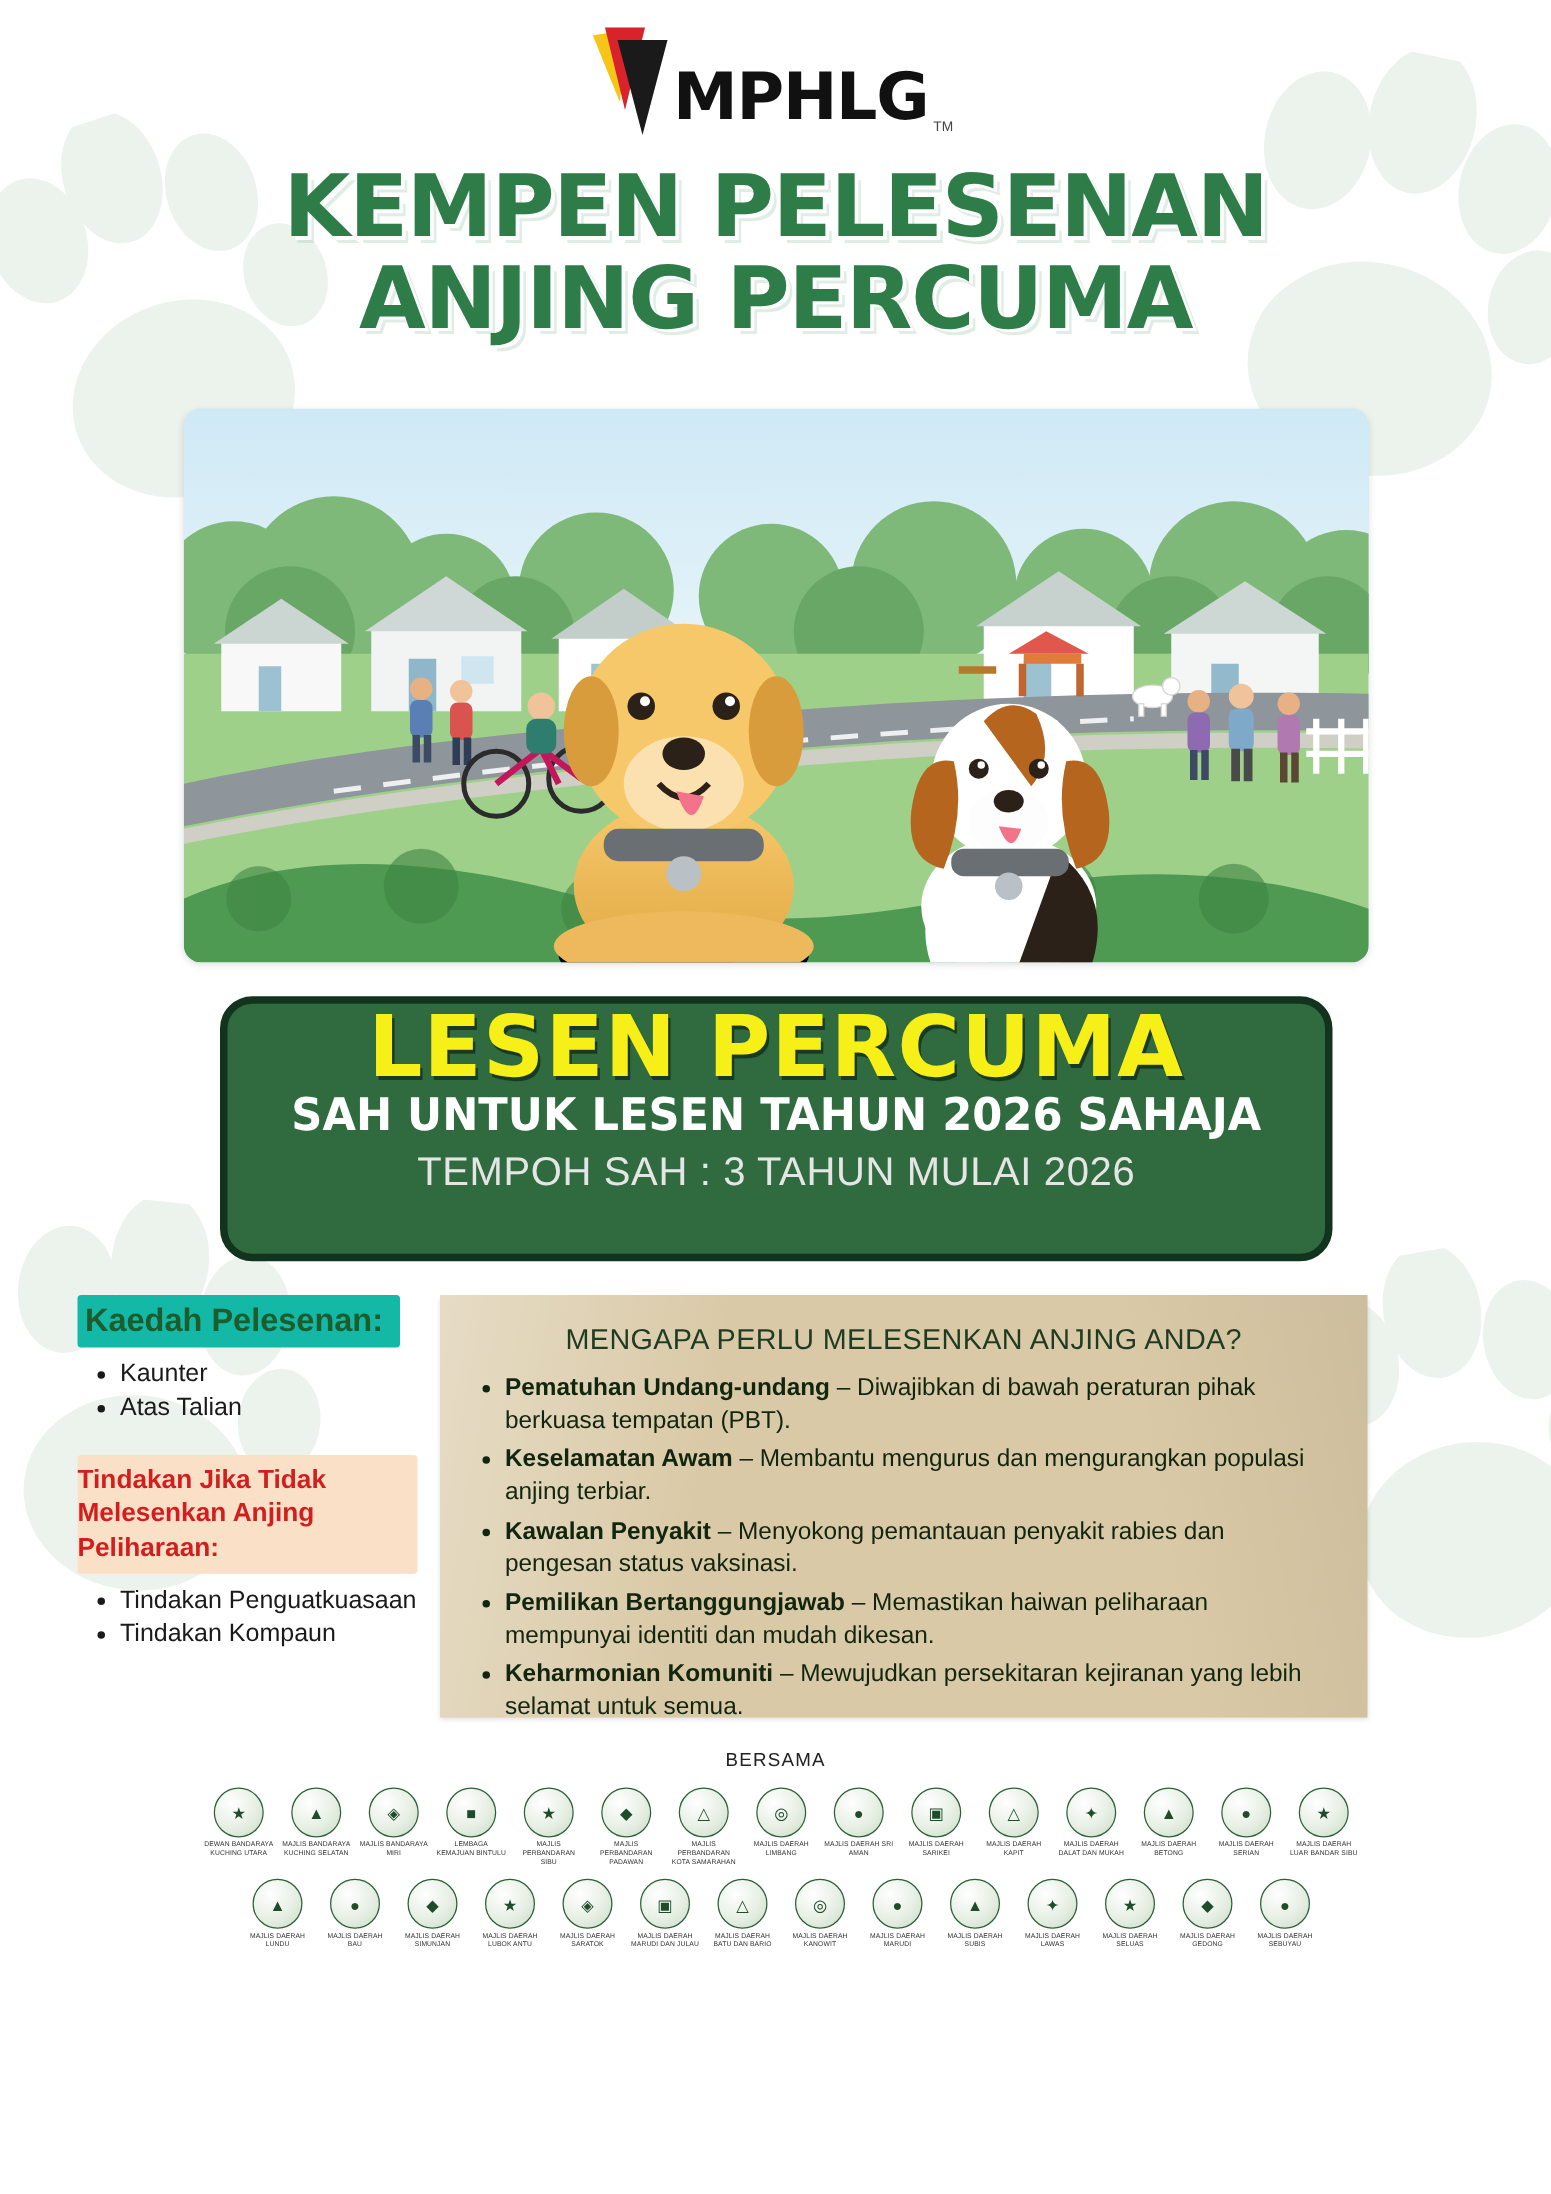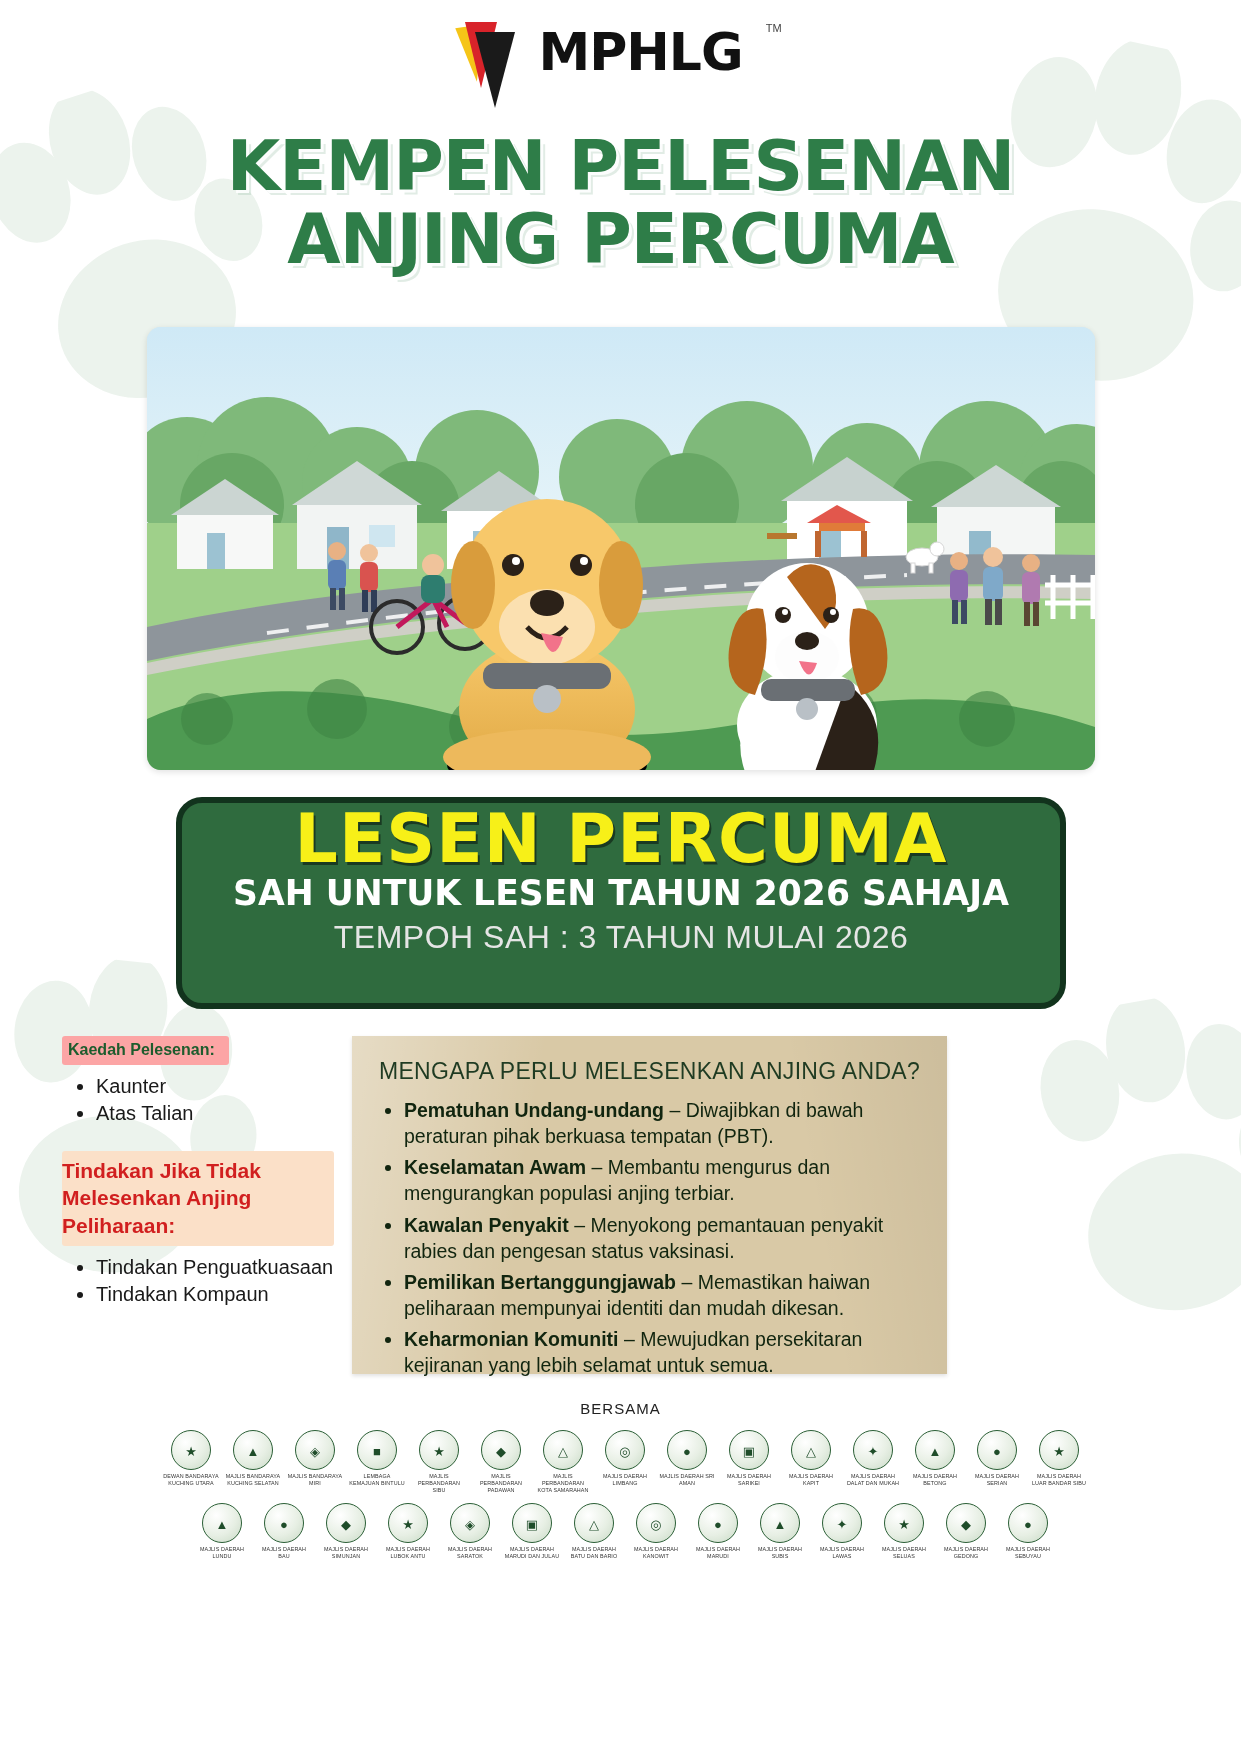--- a/index.html
+++ b/index.html
@@ -24,21 +24,21 @@
   .paw svg { display: block; }
 
   .page { position: relative; z-index: 2; width: 1241px; height: 1755px; }
 
   
   .logo-wrap {
     position: absolute;
     top: 22px; left: 0; right: 0;
     display: flex; justify-content: center; align-items: center;
   }
-  .logo { display: flex; align-items: flex-start; gap: 23px; }
+  .logo { display: flex; align-items: flex-end; gap: 4px; }
   .logo-mark { position: relative; width: 56px; height: 86px; }
   .logo-mark .red {
     position: absolute; left: 6px; top: 0;
     width: 0; height: 0;
     border-left: 16px solid transparent;
     border-right: 16px solid transparent;
     border-top: 66px solid #d8232a;
   }
   .logo-mark .yellow {
     position: absolute; left: 0px; top: 4px;
@@ -120,24 +120,24 @@
     font-size: 32px;
     color: #e5e5e5;
     letter-spacing: .5px;
     margin-top: 6px;
   }
 
   
   .left-col { position: absolute; left: 62px; top: 1036px; width: 272px; }
   .tag-green {
     display: inline-block;
-    background: #fca5a5;
+    background: #14b8a6;
     color: #1d5c2d;
     font-weight: bold;
-    font-size: 16px;
+    font-size: 26px;
     padding: 5px 14px 6px 6px;
     border-radius: 3px;
   }
   .body-text {
     font-size: 20px;
     color: #1a1a1a;
     line-height: 1.38;
     margin-top: 10px;
   }
   .left-col ul {
@@ -154,21 +154,21 @@
     line-height: 1.3;
     padding: 6px 12px 7px 0;
     border-radius: 3px;
     margin-top: 22px;
   }
 
   
   .kraft {
     position: absolute;
     left: 352px; top: 1036px;
-    width: 595px; height: 338px;
+    width: 742px; height: 338px;
     background: #d9c9a6;
     box-shadow: 0 2px 4px rgba(0,0,0,.12);
   }
   .kraft::before {
     content: "";
     position: absolute; left: 0; top: 0; width: 100%; height: 100%;
     background:
       linear-gradient(100deg, rgba(255,255,255,.35) 0%, rgba(255,255,255,0) 30%),
       linear-gradient(260deg, rgba(0,0,0,.06) 0%, rgba(0,0,0,0) 25%);
     pointer-events: none;

